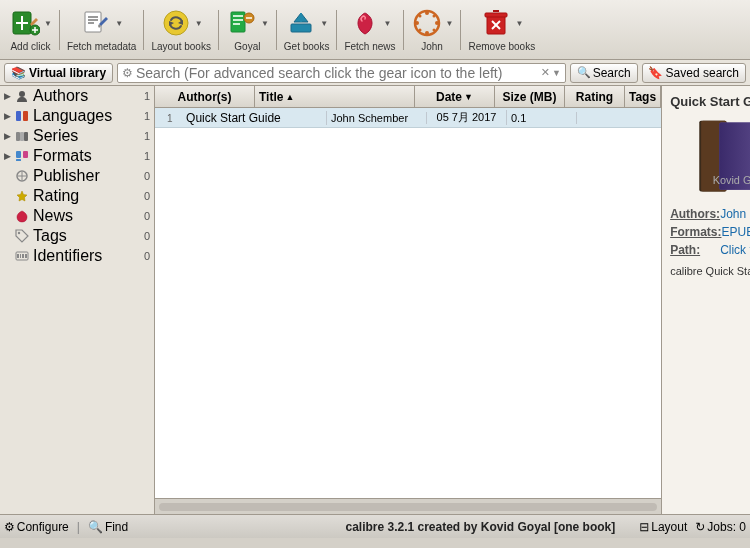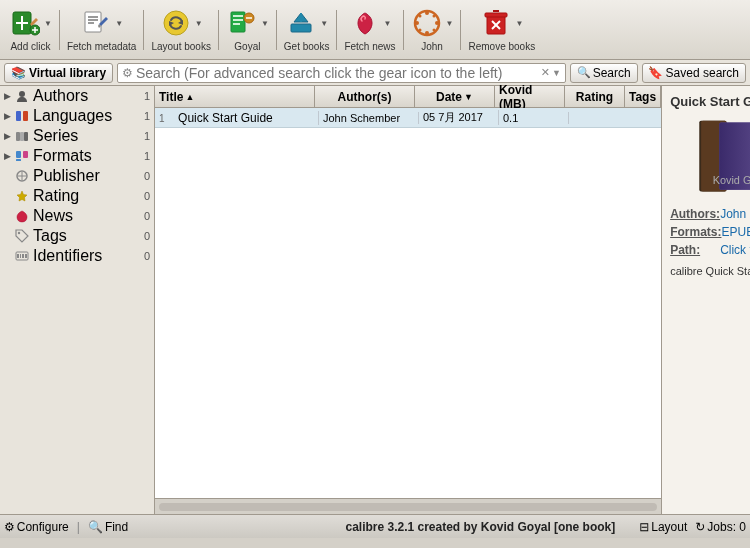--- a/index.html
+++ b/index.html
@@ -137,23 +137,23 @@
       height: 20px;
       background: #d9e8f0;
       border-bottom: 1px solid #c0d0d8;
     }
     .book-row:nth-child(even) { background: #e8f0d9; }
     .book-cell {
       font-size: 11px; padding: 0 4px;
       overflow: hidden; white-space: nowrap;
       border-right: 1px solid #c0c8d0;
     }
-    .book-cell.title { width: 164px; }
+    .book-cell.title { width: 164px; margin-left: 8px; }
     .book-cell.author { width: 100px; }
-    .book-cell.date { width: 80px; }
+    .book-cell.date { width: 80px; text-align: center; }
     .book-cell.size { width: 70px; }
     .book-cell.rating { width: 60px; }
     .book-cell.tags { flex: 1; }
     .book-num { font-size: 10px; color: #666; width: 16px; display: inline-block; }
 
     
     #hscroll {
       height: 16px; background: #d4d0c8;
       border-top: 1px solid #a0998e;
       display: flex; align-items: center;
@@ -488,33 +488,33 @@
         </svg>
       </span>
       <span class="si-label">Identifiers</span>
       <span class="si-count">0</span>
     </div>
     <div class="sidebar-empty"></div>
   </div>
 
   <div id="booklist">
     <div id="booklist-header">
+      <div class="col-hdr author">
+        <span>Author(s)</span>
+      </div>
       <div class="col-hdr title">
         <span>Title</span>
         <span class="sort-arrow">▲</span>
       </div>
-      <div class="col-hdr author">
-        <span>Author(s)</span>
-      </div>
       <div class="col-hdr date">
         <span>Date</span>
         <span class="sort-arrow">▼</span>
       </div>
       <div class="col-hdr size">
-        <span>Kovid (MB)</span>
+        <span>Size (MB)</span>
       </div>
       <div class="col-hdr rating">
         <span>Rating</span>
       </div>
       <div class="col-hdr tags">
         <span>Tags</span>
       </div>
     </div>
     <div id="booklist-body">
       <div class="book-row">

